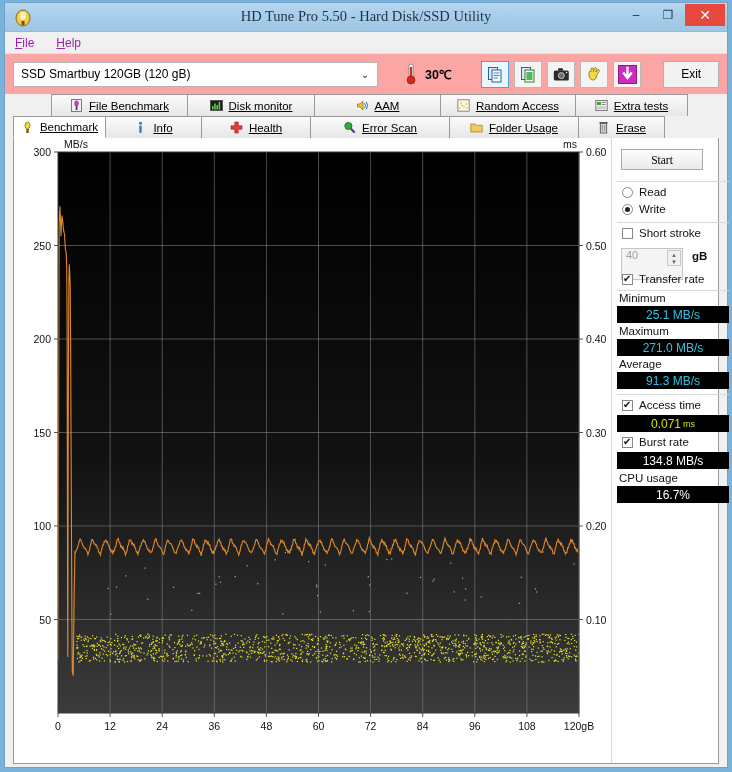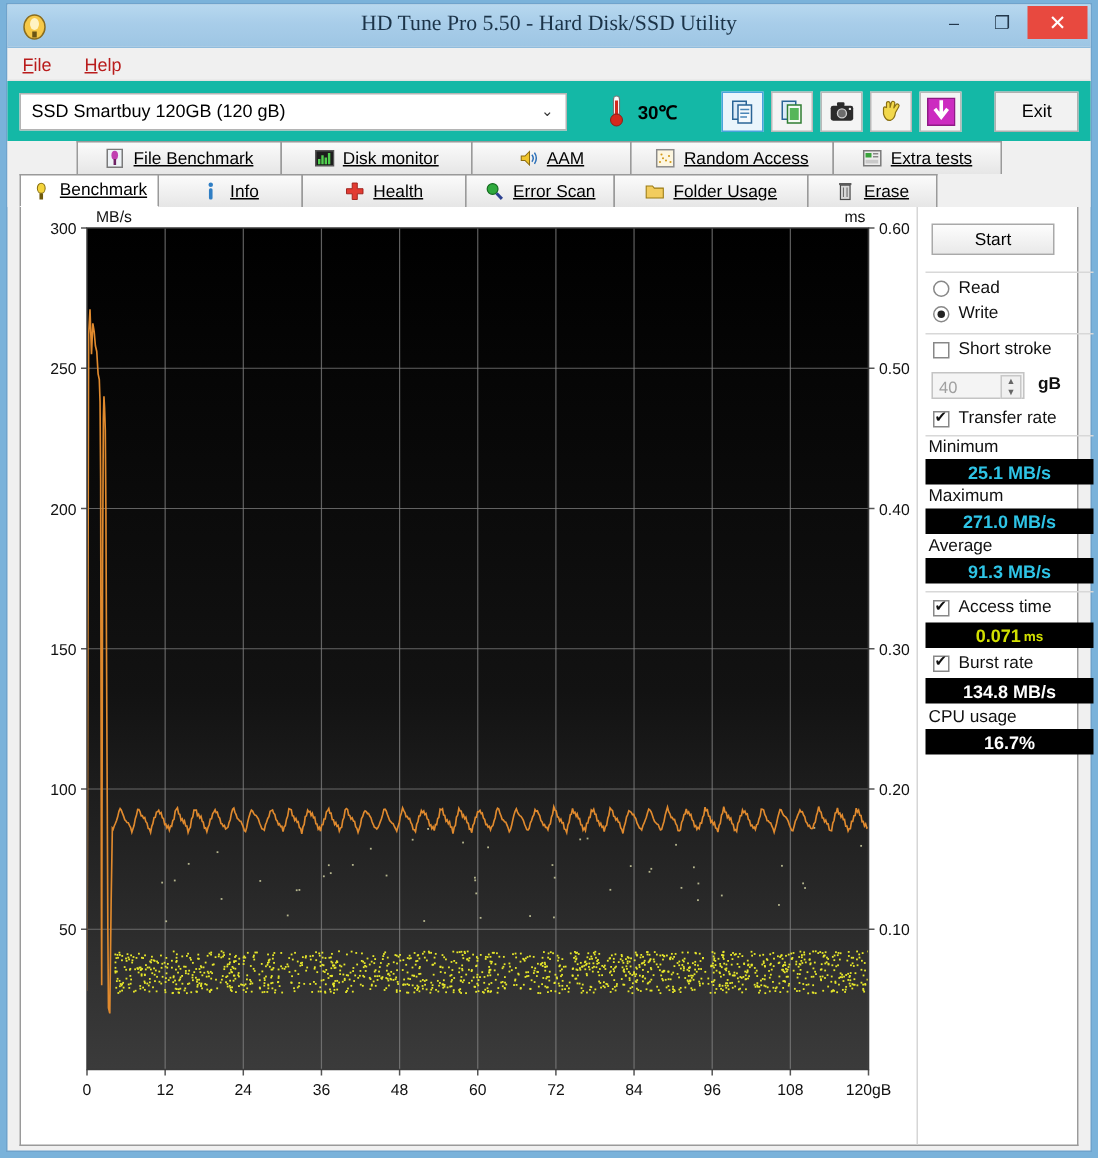--- a/index.html
+++ b/index.html
@@ -39,26 +39,26 @@
   .wbtn.close {
     width:40px; background:#e8493f; color:#fff; font-size:14px;
     border-radius:0 0 0 0;
   }
   
   .menubar {
     height:22px; background:#f0f0f0; padding-left:10px;
     display:flex; align-items:center; gap:22px;
     border-bottom:1px solid #e3e3e3;
   }
-  .menuitem { font-size:12px; color:#b91c1c; }
+  .menuitem { font-size:12px; color:#a21caf; }
   .menuitem u { text-decoration:underline; }
   
   .toolbar {
     height:40px; display:flex; align-items:center; padding:0 8px;
-    background:#14b8a6; gap:0;
+    background:#fca5a5; gap:0;
   }
   .drivesel {
     width:368px; height:25px; background:#fff;
     border:1px solid #b4b4b4; position:relative;
     display:flex; align-items:center; padding-left:7px;
     font-size:12px; color:#000;
   }
   .drivesel .chev {
     position:absolute; right:8px; top:50%; transform:translateY(-50%);
     font-size:10px; color:#333;
@@ -104,58 +104,58 @@
   .sidepane {
     width:124px; height:100%; position:relative;
     border-left:1px solid #d6d6d6;
   }
   svg.chart { display:block; }
   
   .startbtn {
     position:absolute; left:9px; top:11px; width:82px; height:21px;
     border:1px solid #a9a9a9; background:linear-gradient(#fdfdfd,#e9e9e9);
     display:flex; align-items:center; justify-content:center;
-    font-size:11.5px; color:#000;
+    font-size:11.5px; color:#000;font-family:Liberation Serif, serif;
   }
   .sep { position:absolute; left:5px; width:112px; height:1px; background:#d8d8d8; }
   .opt { position:absolute; display:flex; align-items:center; gap:6px; font-size:11.5px; color:#111; }
   .radio {
     width:11px; height:11px; border-radius:50%;
     border:1px solid #888; background:#fff; position:relative;
   }
   .radio.on::after {
     content:""; position:absolute; left:2px; top:2px;
     width:5px; height:5px; border-radius:50%; background:#222;
   }
   .cb {
     width:11px; height:11px; border:1px solid #888; background:#fff;
     position:relative; flex:none;
   }
   .cb.on::after {
     content:"✔"; position:absolute; left:0px; top:-3px;
     font-size:10px; color:#111; line-height:13px;
   }
   .spin {
-    position:absolute; left:9px; top:0; width:62px; height:18px;
+    position:absolute; left:9px; top:0; width:62px; height:32px;
     border:1px solid #c4c4c4; background:#f4f4f4;
-    display:flex; align-items:flex-end; padding-left:4px;
+    display:flex; align-items:flex-start; padding-left:4px;
     font-size:11px; color:#a0a0a0;
   }
   .spinarrows {
     position:absolute; right:1px; top:1px; width:14px; height:16px;
     border:1px solid #c8c8c8; background:#f0f0f0;
     display:flex; flex-direction:column; align-items:center;
     justify-content:space-around; font-size:6px; color:#666; line-height:6px;
   }
   .spinunit { position:absolute; left:80px; top:2px; font-size:11.5px; color:#111;font-weight:bold; }
   .lbl { position:absolute; font-size:11.5px; color:#111; }
   .valbox {
     position:absolute; left:5px; width:112px; height:17px;
     background:#000; display:flex; align-items:center; justify-content:center;
-    font-size:12px; font-weight:bold;
+    font-size:12px; font-weight:normal;
   }
   .v-cyan { color:#2ec4e6; }
   .v-yellow { color:#d2e000; }
   .v-white { color:#ffffff; }
   .valbox .unit-sm { font-size:9px; margin-left:2px; }
 </style>
 </head>
 <body>
 
 <div class="window">
@@ -248,21 +248,21 @@
       <div class="tab" style="width:128px">
         <svg class="tabico" viewBox="0 0 13 13">
           <rect x="0.5" y="1.5" width="12" height="10" fill="#1d1d1d" stroke="#555"></rect>
           <rect x="2" y="7" width="1.6" height="3.5" fill="#51d04f"></rect>
           <rect x="4.2" y="4.5" width="1.6" height="6" fill="#51d04f"></rect>
           <rect x="6.4" y="6" width="1.6" height="4.5" fill="#51d04f"></rect>
           <rect x="8.6" y="3" width="1.6" height="7.5" fill="#51d04f"></rect>
         </svg>
         <span>Disk monitor</span>
       </div>
-      <div class="tab" style="width:107px">
+      <div class="tab" style="width:127px">
         <svg class="tabico" viewBox="0 0 13 13">
           <path d="M1.5 5 L4 5 L7 2 L7 11 L4 8 L1.5 8 Z" fill="#f0c52c" stroke="#8b6b10" stroke-width="0.7"></path>
           <path d="M8.6 4.2 Q10.4 6.5 8.6 8.8" stroke="#2b6fb8" stroke-width="1" fill="none"></path>
           <path d="M10.3 2.8 Q12.8 6.5 10.3 10.2" stroke="#2b6fb8" stroke-width="1" fill="none"></path>
         </svg>
         <span>AAM</span>
       </div>
       <div class="tab" style="width:136px">
         <svg class="tabico" viewBox="0 0 13 13">
           <rect x="0.8" y="0.8" width="11.4" height="11.4" fill="#fdf6e0" stroke="#8a8a8a"></rect>
@@ -301,21 +301,21 @@
           <rect x="5.3" y="4.5" width="2.4" height="7.5" rx="1" fill="#2f7ec4"></rect>
         </svg>
         <span>Info</span>
       </div>
       <div class="tab" style="width:110px">
         <svg class="tabico" viewBox="0 0 13 13">
           <path d="M4.8 1 H8.2 V4.8 H12 V8.2 H8.2 V12 H4.8 V8.2 H1 V4.8 H4.8 Z" fill="#e23b32" stroke="#9b1c16" stroke-width="0.6"></path>
         </svg>
         <span>Health</span>
       </div>
-      <div class="tab" style="width:100px">
+      <div class="tab" style="width:140px">
         <svg class="tabico" viewBox="0 0 13 13">
           <circle cx="5.4" cy="5" r="3.6" fill="#2faa3d" stroke="#156b20" stroke-width="0.8"></circle>
           <line x1="8" y1="7.8" x2="11.6" y2="11.6" stroke="#2b3f8f" stroke-width="2"></line>
         </svg>
         <span>Error Scan</span>
       </div>
       <div class="tab" style="width:130px">
         <svg class="tabico" viewBox="0 0 13 13">
           <path d="M0.8 3 H5 L6.2 4.4 H12.2 V11 H0.8 Z" fill="#f2cc5e" stroke="#9a7a12" stroke-width="0.7"></path>
         </svg>

